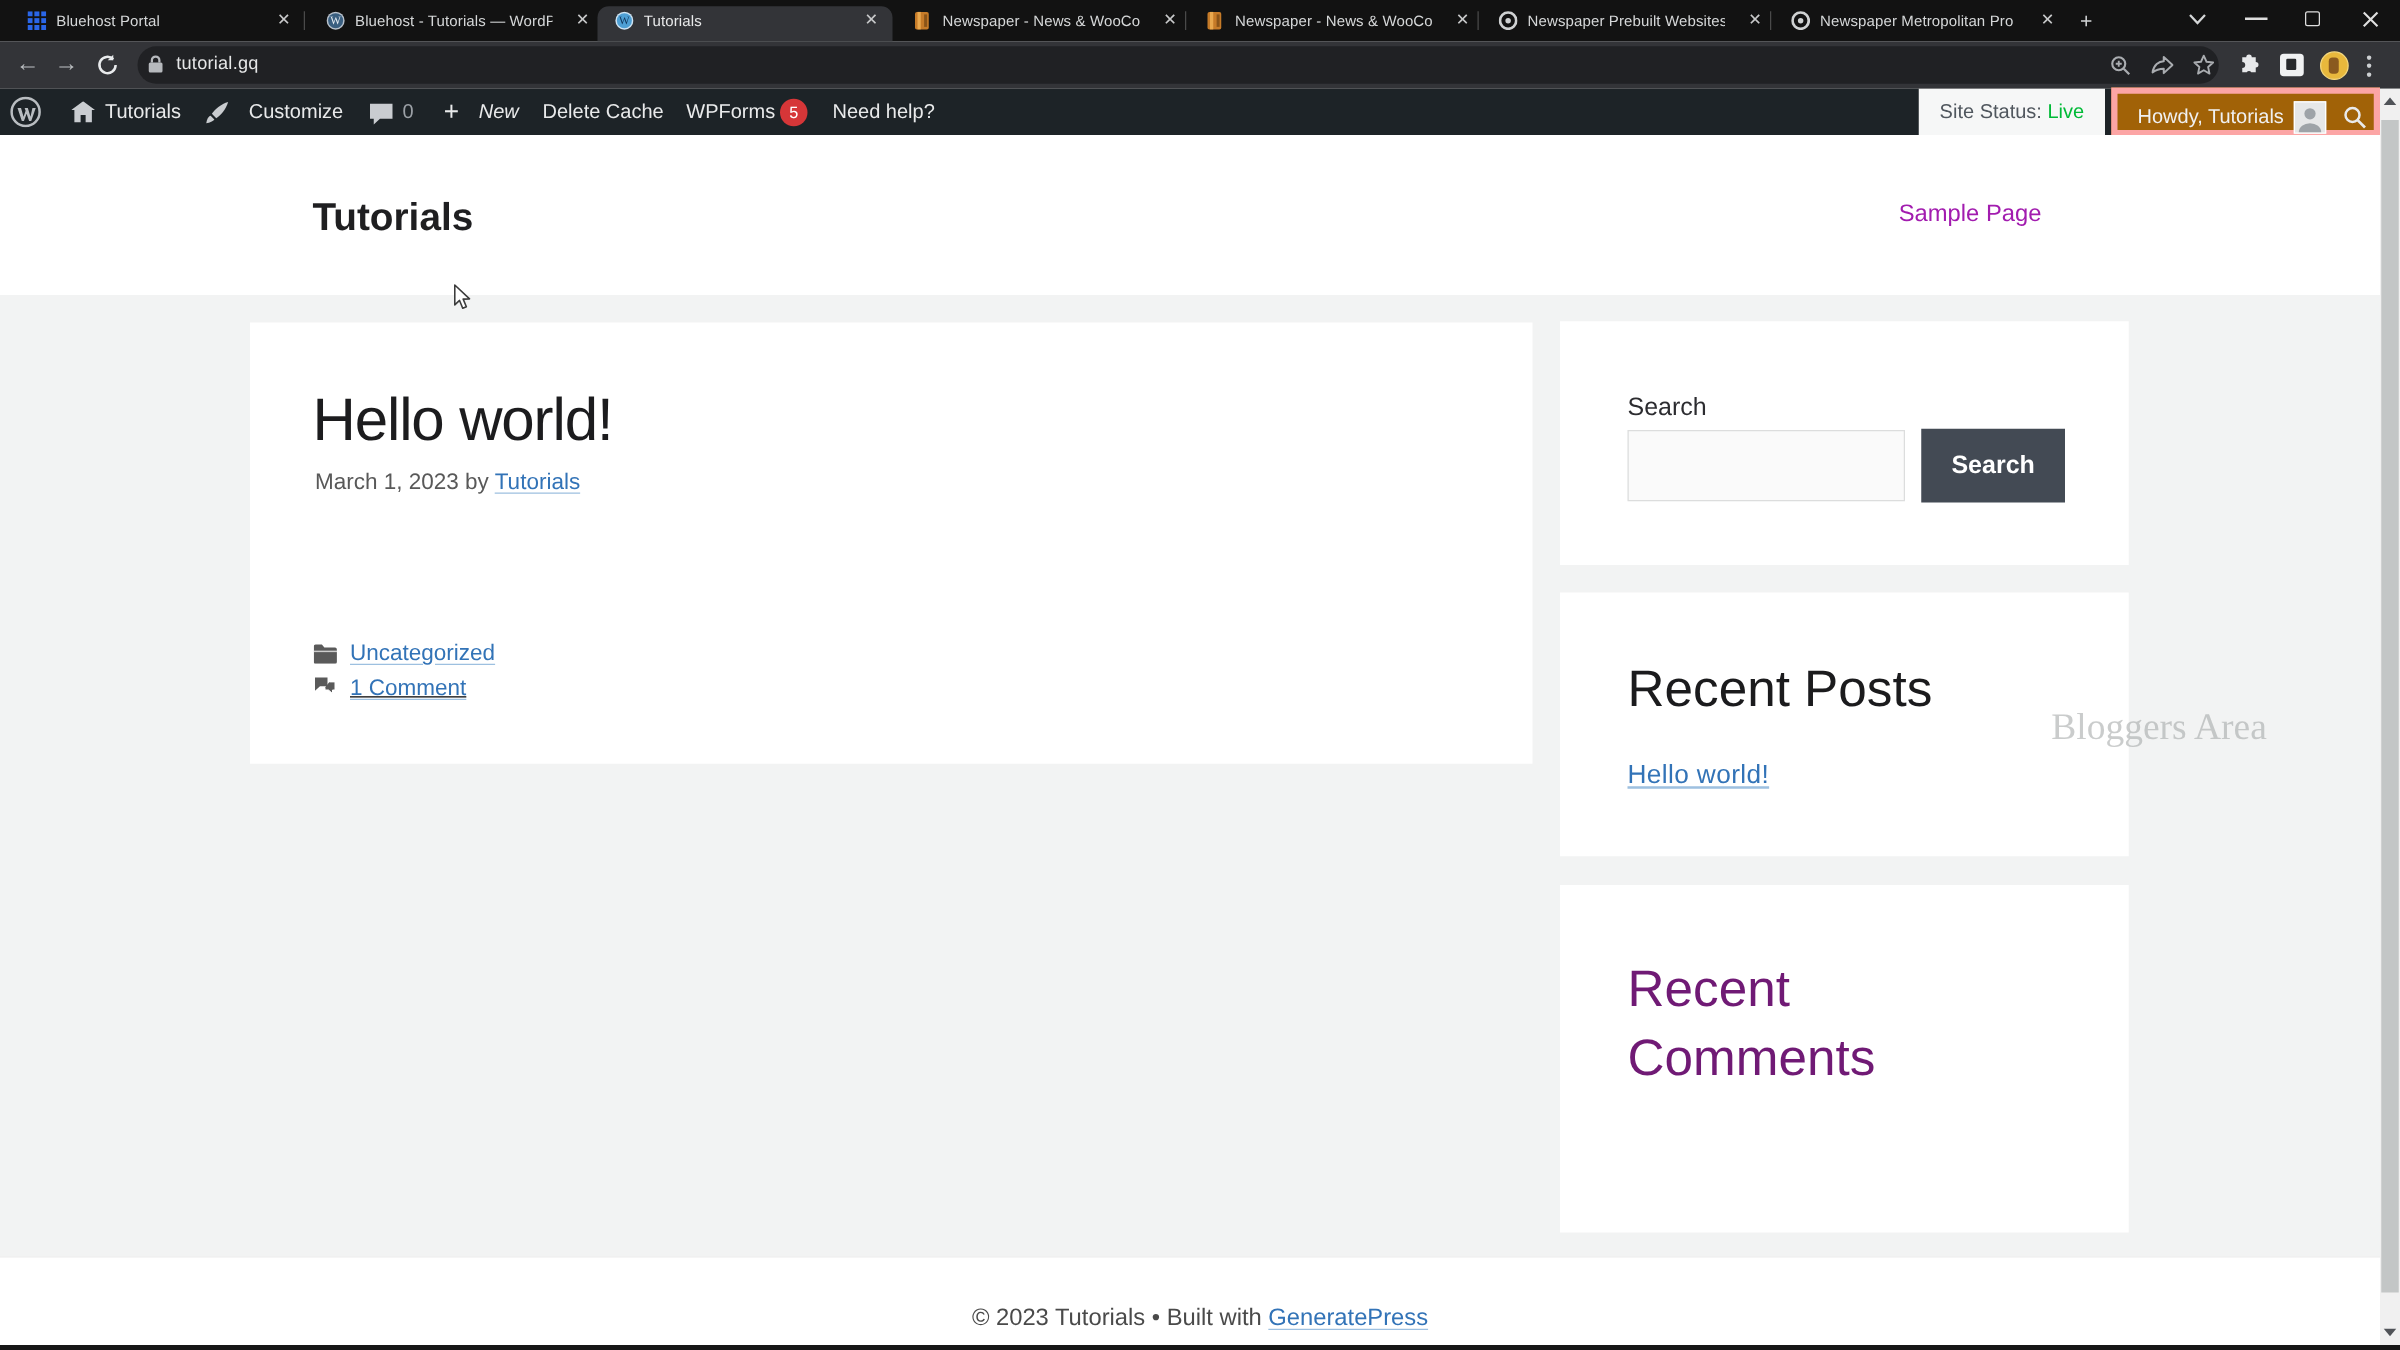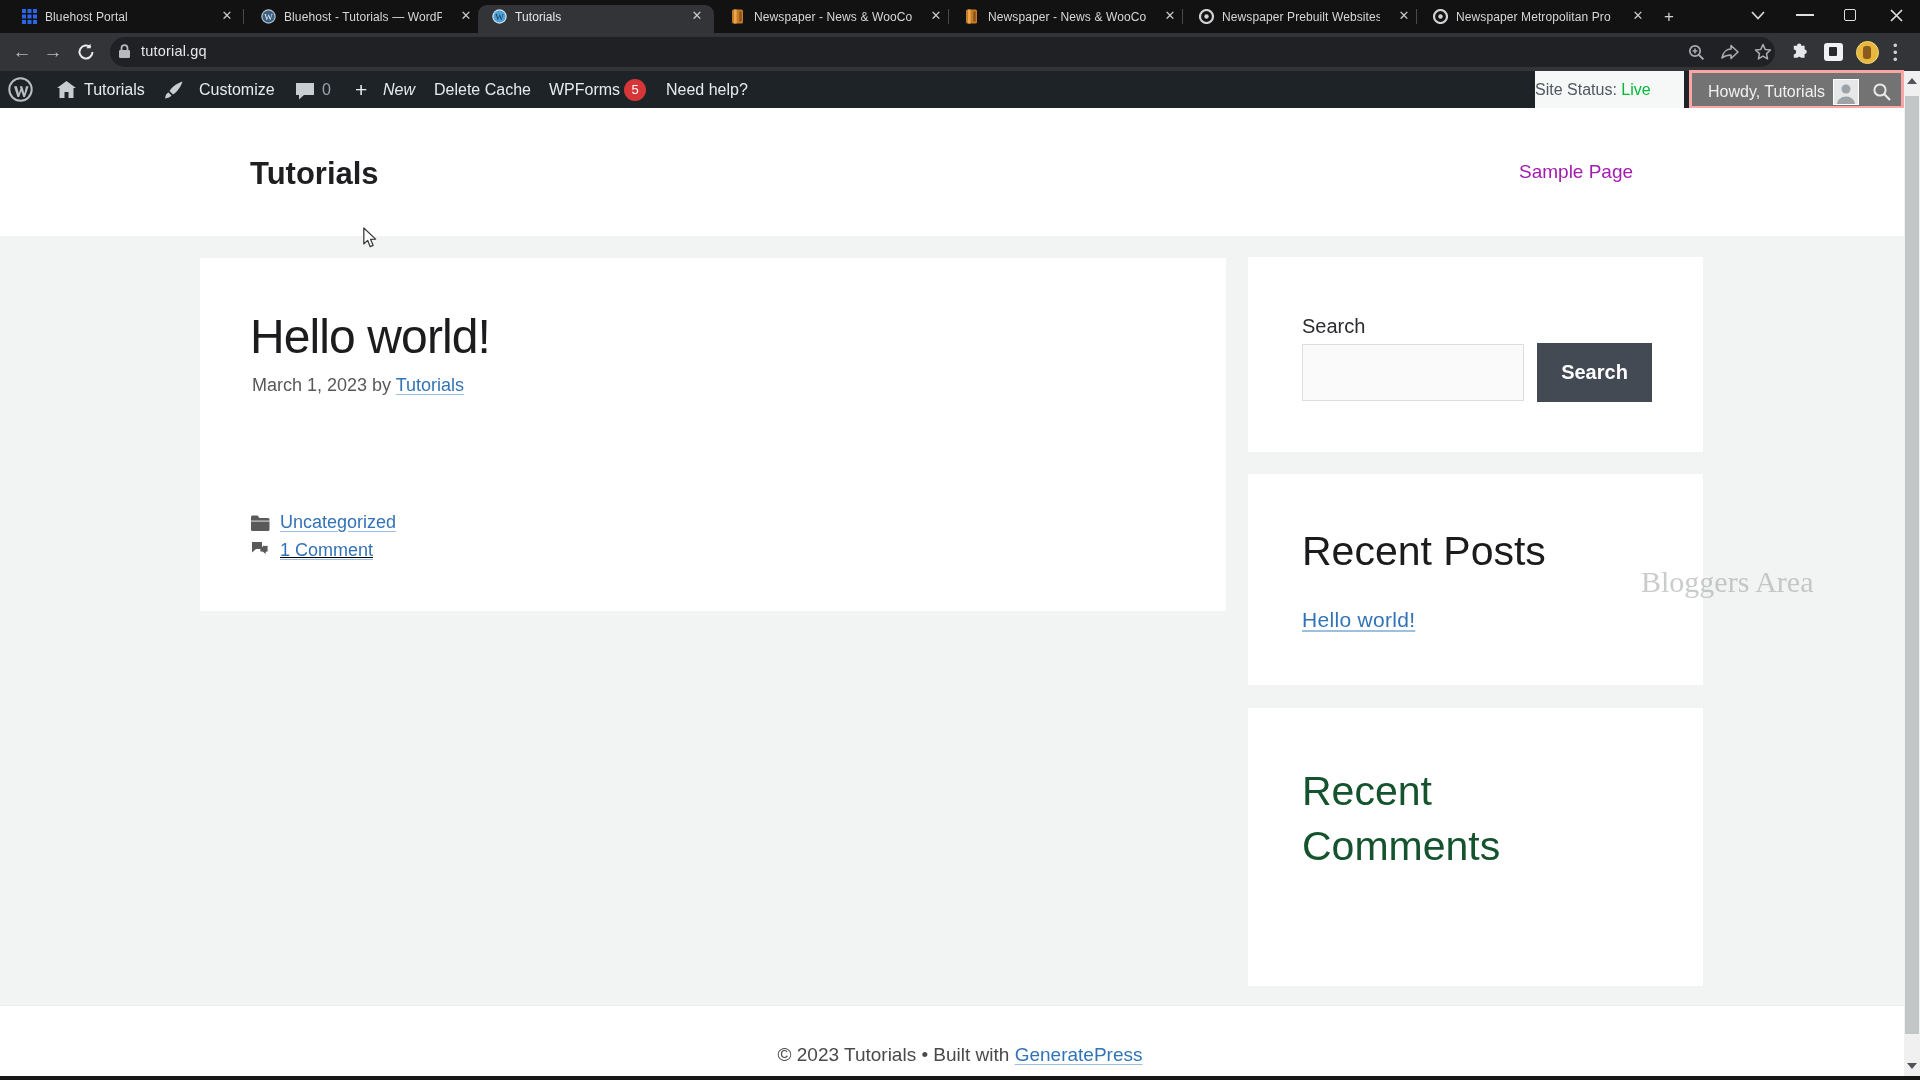--- a/index.html
+++ b/index.html
@@ -181,22 +181,22 @@
     <svg style="position:absolute; left:295px; top:11px;" width="20" height="18" viewBox="0 0 20 18">
         <path d="M1 1 h18 v12 h-10 l-5 4.5 v-4.5 h-3 Z" fill="#c9ccd0"></path>
       </svg>
     <div class="abitem" style="left:322px; color:#9ca1a7;">0</div>
     <div class="abitem" style="left:355px; font-size:21px; font-weight:400;">+</div>
     <div class="abitem" style="left:383px;font-style:italic;">New</div>
     <div class="abitem" style="left:434px;">Delete Cache</div>
     <div class="abitem" style="left:549px;">WPForms</div>
     <div style="position:absolute; left:624px; top:8px; width:22px; height:22px; border-radius:50%; background:#d63638; color:#fff; font-size:13px; text-align:center; line-height:22px;">5</div>
     <div class="abitem" style="left:666px;">Need help?</div>
-    <div style="position:absolute; left:1535px; top:0; width:149px; height:37px; background:#f6f7f7; color:#50575e; font-size:16px; line-height:37px; text-align:left;">Site Status: <span style="color:#00ba37;">Live</span></div>
-    <div style="position:absolute; left:1689px; top:-1px; width:215px; height:39px; background:#737373; border:3px solid #fca5a5;">
+    <div style="position:absolute; left:1535px; top:0; width:149px; height:37px; background:#f6f7f7; color:#50575e; font-size:16px; line-height:37px; text-align:center;">Site Status: <span style="color:#00ba37;">Live</span></div>
+    <div style="position:absolute; left:1689px; top:-1px; width:215px; height:39px; background:#a16207; border:5px solid #fca5a5;">
       <span style="position:absolute; left:16px; top:0; line-height:37px; font-size:16px; color:#f0f0f1;">Howdy, Tutorials</span>
       <div style="position:absolute; left:141px; top:6px; width:26px; height:26px; background:#e6e7e8; border:1px solid #fff;">
         <svg width="24" height="24" viewBox="0 0 24 24">
             <circle cx="12" cy="9" r="4.5" fill="#9ea3a8"></circle>
             <path d="M3 24 a9 7.5 0 0 1 18 0 Z" fill="#9ea3a8"></path>
           </svg>
       </div>
       <svg style="position:absolute; left:180px; top:9px;" width="20" height="20" viewBox="0 0 20 20">
           <circle cx="8" cy="8" r="5.6" fill="none" stroke="#e9eaeb" stroke-width="2"></circle>
           <line x1="12.3" y1="12.3" x2="18" y2="18" stroke="#e9eaeb" stroke-width="2.2"></line>
@@ -221,21 +221,21 @@
     <div style="position:absolute; left:54px; top:87px; width:222px; height:57px; background:#fafafa; border:1px solid #dcdddd;"></div>
     <div style="position:absolute; left:289px; top:86px; width:115px; height:59px; background:#434a54; color:#fff; font-size:20px; font-weight:600; text-align:center; line-height:59px;">Search</div>
   </div>
 
   <div class="card" style="left:1248px; top:474px; width:455px; height:211px;">
     <div style="position:absolute; left:54px; top:54px; font-size:41px; color:#1b1b1d;">Recent Posts</div>
     <div style="position:absolute; left:54px; top:134px; font-size:21px; letter-spacing:.3px;"><a class="lnk" href="#">Hello world!</a></div>
   </div>
 
   <div class="card" style="left:1248px; top:708px; width:455px; height:278px;">
-    <div style="position:absolute; left:54px; top:56px; font-size:41px; color:#14532d; line-height:55px;">Recent<br>Comments</div>
+    <div style="position:absolute; left:54px; top:56px; font-size:41px; color:#701a75; line-height:55px;">Recent<br>Comments</div>
   </div>
 
   <div class="abs" style="left:1641px; top:565px; font-family:'Liberation Serif',serif; font-size:30px; color:rgba(158,163,163,0.55); white-space:nowrap;">Bloggers Area</div>
 
   <div class="abs" style="left:0; top:1005px; width:1920px; height:71px; background:#fff; border-top:1px solid #ebecec;">
     <div style="position:absolute; left:0; width:1920px; top:38px; text-align:center; font-size:19px; color:#4a4a4a;">© 2023 Tutorials • Built with <a class="lnk" href="#">GeneratePress</a></div>
   </div>
 
   <div class="abs" id="sbtrack"></div>
   <div class="abs" id="sbthumb"></div>

